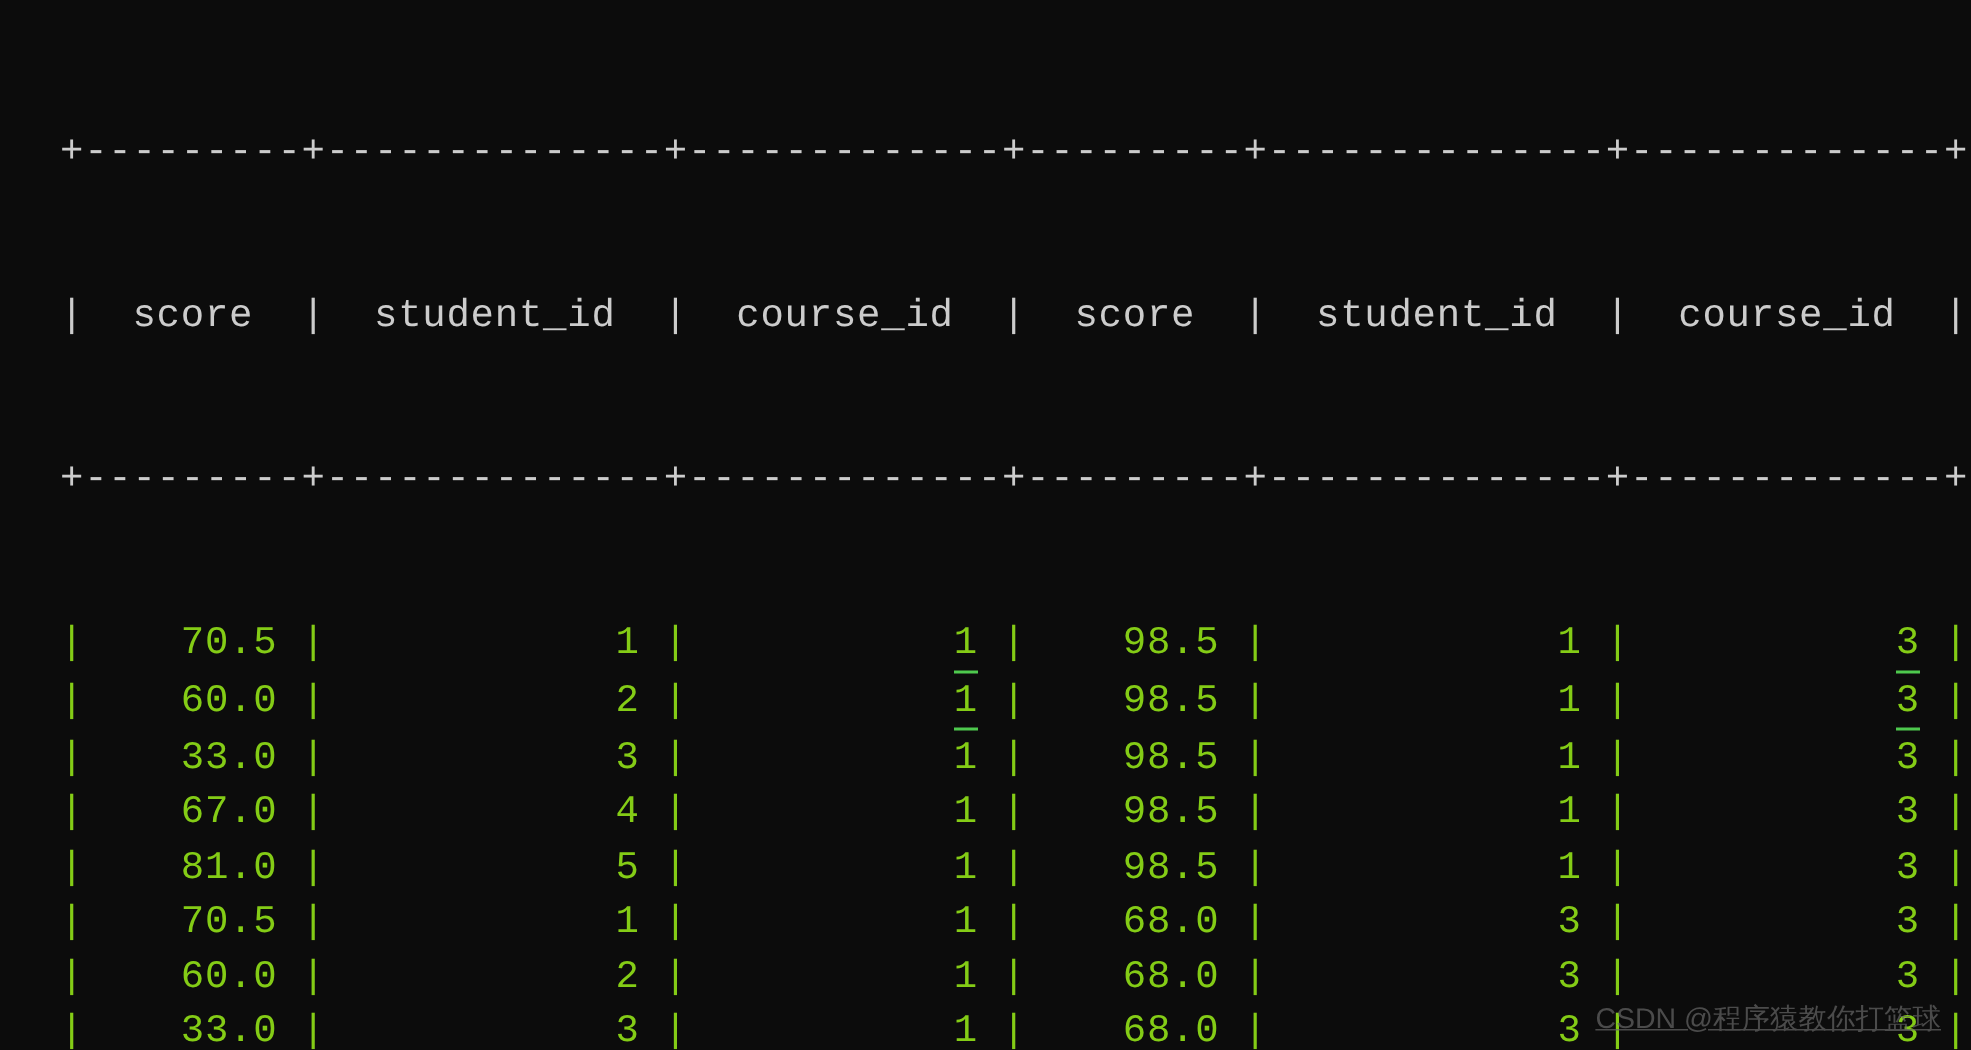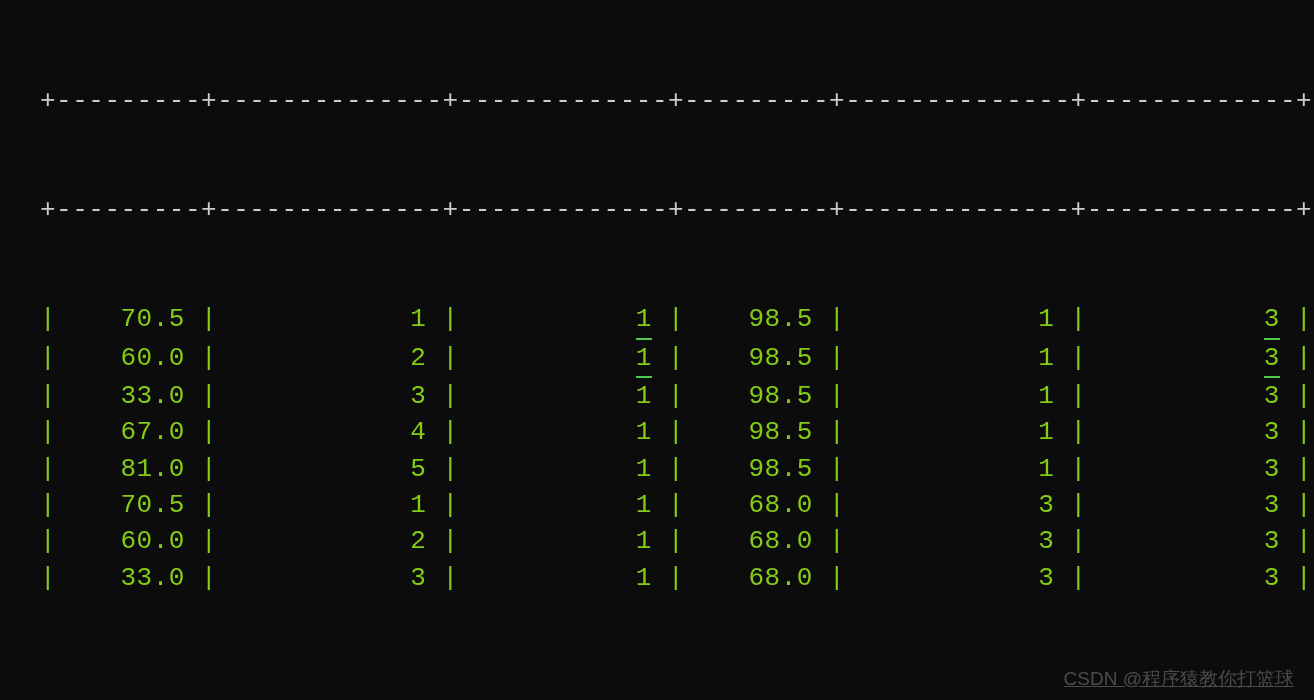--- a/index.html
+++ b/index.html
@@ -48,18 +48,19 @@
       font-family: sans-serif;
       opacity: 0.7;
       text-decoration: underline;
     }
   </style>
 </head>
 <body>
 
 <div class="table-container">
   <div class="border-line" id="top-border">+---------+--------------+-------------+---------+--------------+-------------+</div>
+  <div class="header-row" id="header-row">|  score  |  student_id  |  course_id  |  score  |  student_id  |  course_id  |</div>
   <div class="border-line" id="header-border">+---------+--------------+-------------+---------+--------------+-------------+</div>
   <div id="data-rows"><div class="data-row">|    70.5 |            1 |           <span class="highlight">1</span> |    98.5 |            1 |           <span class="highlight">3</span> |</div><div class="data-row">|    60.0 |            2 |           <span class="highlight">1</span> |    98.5 |            1 |           <span class="highlight">3</span> |</div><div class="data-row">|    33.0 |            3 |           1 |    98.5 |            1 |           3 |</div><div class="data-row">|    67.0 |            4 |           1 |    98.5 |            1 |           3 |</div><div class="data-row">|    81.0 |            5 |           1 |    98.5 |            1 |           3 |</div><div class="data-row">|    70.5 |            1 |           1 |    68.0 |            3 |           3 |</div><div class="data-row">|    60.0 |            2 |           1 |    68.0 |            3 |           3 |</div><div class="data-row">|    33.0 |            3 |           1 |    68.0 |            3 |           3 |</div></div>
   
 </div>
 
 <div class="watermark">CSDN @程序猿教你打篮球</div>
 
 </body></html>

